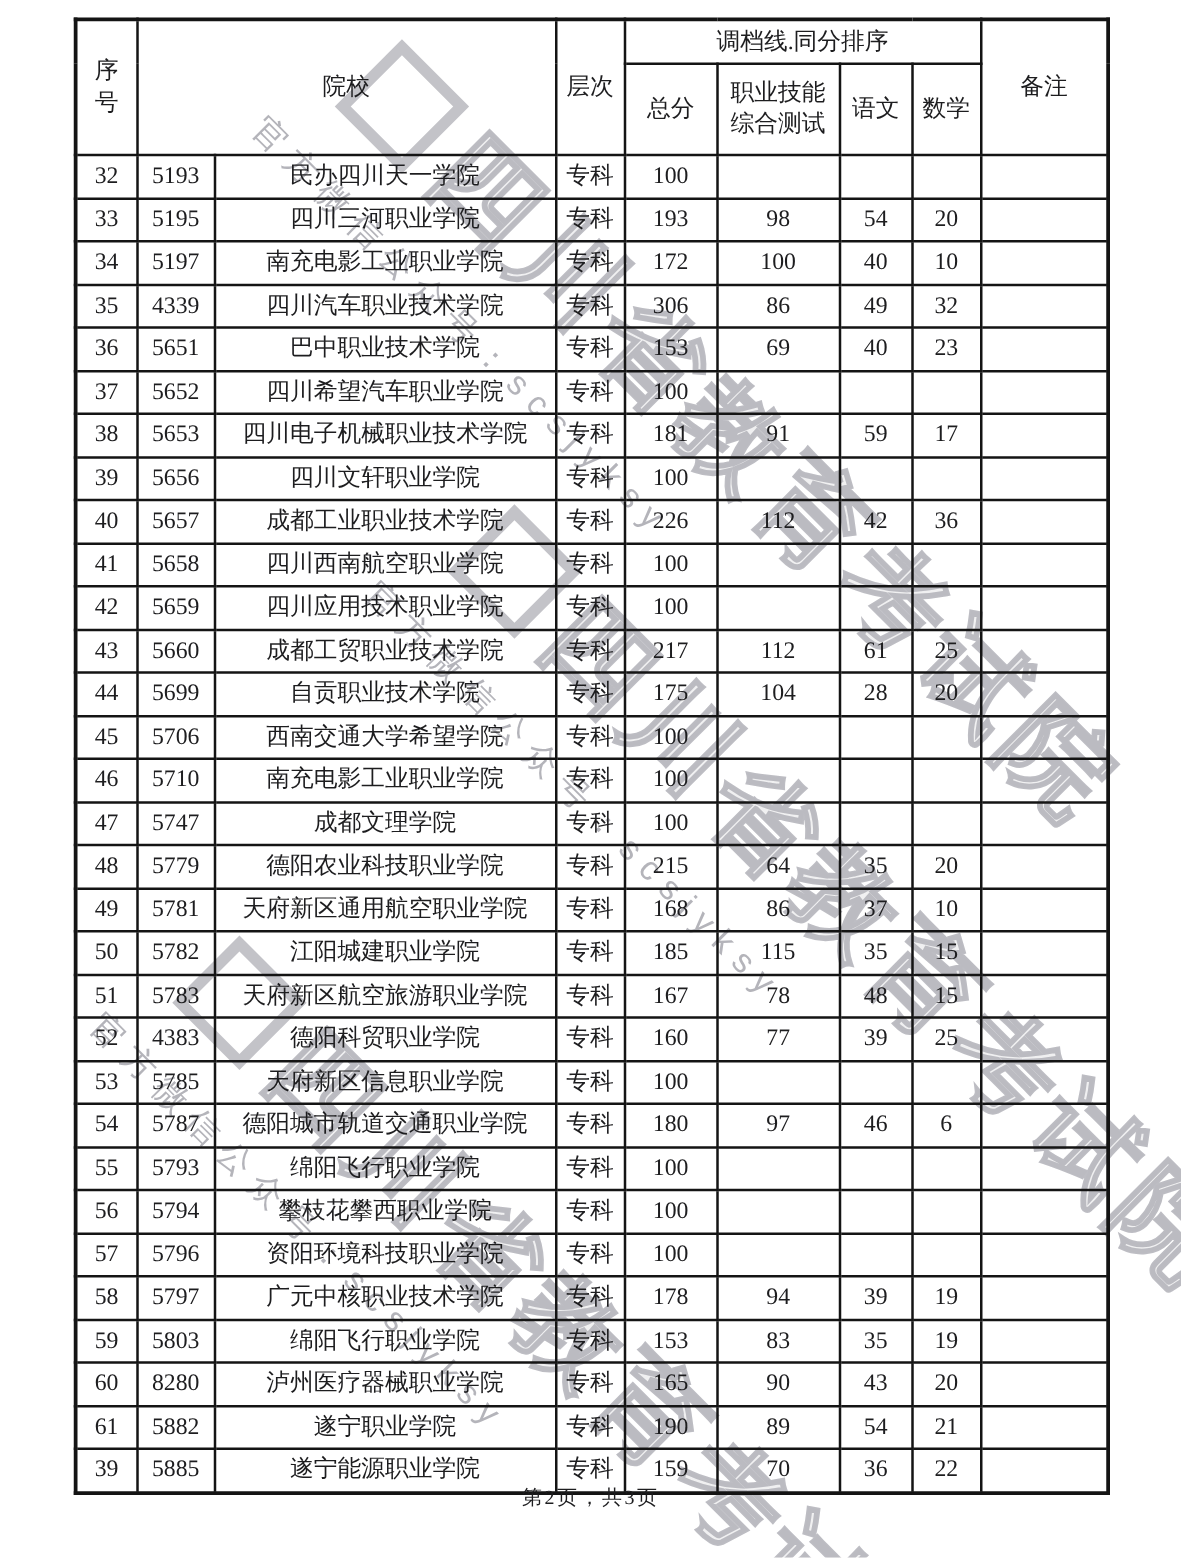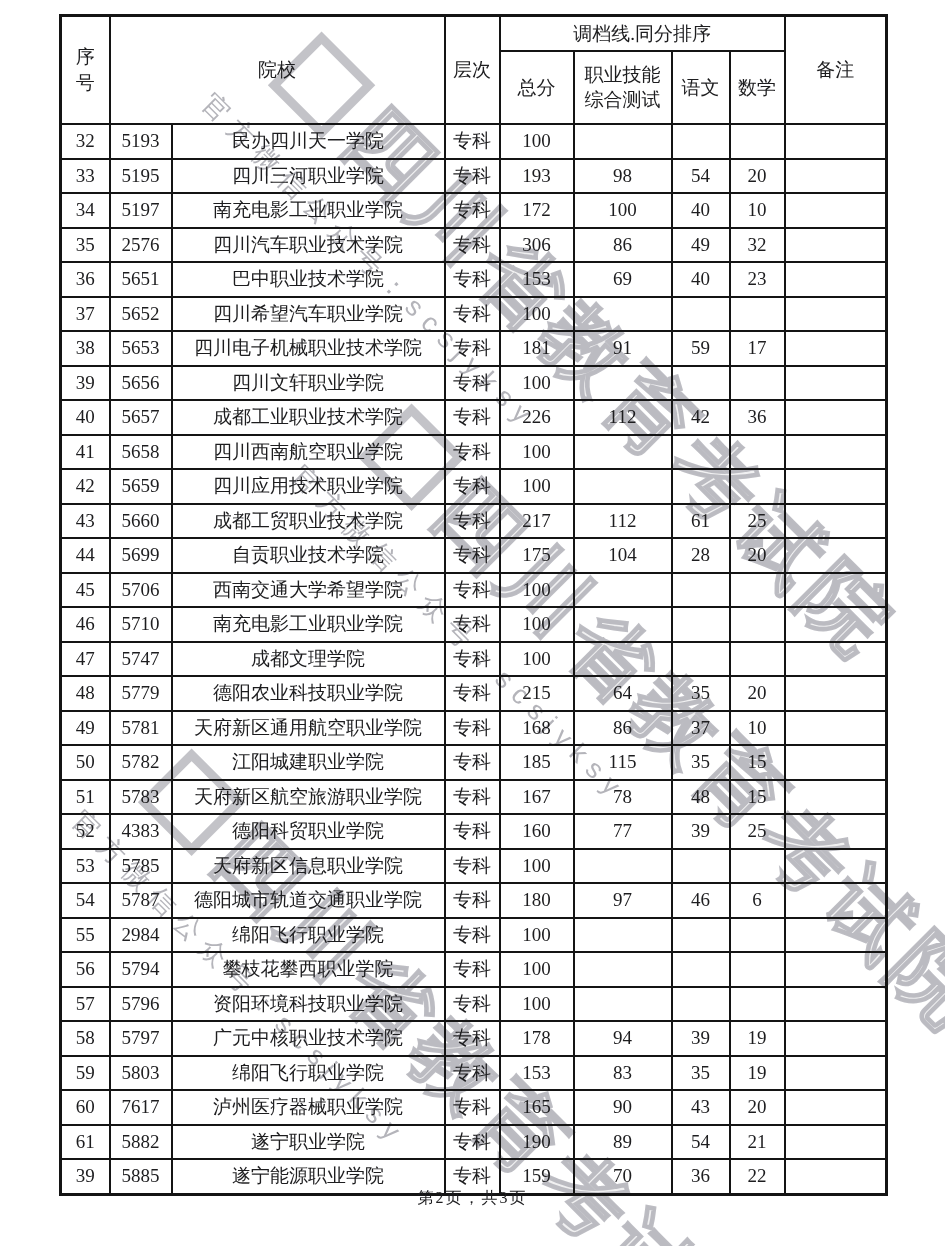--- a/index.html
+++ b/index.html
@@ -155,21 +155,21 @@
           <td>南充电影工业职业学院</td>
           <td>专科</td>
           <td>172</td>
           <td>100</td>
           <td>40</td>
           <td>10</td>
           <td></td>
         </tr>
         <tr>
           <td>35</td>
-          <td>2576</td>
+          <td>4339</td>
           <td>四川汽车职业技术学院</td>
           <td>专科</td>
           <td>306</td>
           <td>86</td>
           <td>49</td>
           <td>32</td>
           <td></td>
         </tr>
         <tr>
           <td>36</td>
@@ -375,21 +375,21 @@
           <td>德阳城市轨道交通职业学院</td>
           <td>专科</td>
           <td>180</td>
           <td>97</td>
           <td>46</td>
           <td>6</td>
           <td></td>
         </tr>
         <tr>
           <td>55</td>
-          <td>2984</td>
+          <td>5793</td>
           <td>绵阳飞行职业学院</td>
           <td>专科</td>
           <td>100</td>
           <td></td>
           <td></td>
           <td></td>
           <td></td>
         </tr>
         <tr>
           <td>56</td>
@@ -430,21 +430,21 @@
           <td>绵阳飞行职业学院</td>
           <td>专科</td>
           <td>153</td>
           <td>83</td>
           <td>35</td>
           <td>19</td>
           <td></td>
         </tr>
         <tr>
           <td>60</td>
-          <td>7617</td>
+          <td>8280</td>
           <td>泸州医疗器械职业学院</td>
           <td>专科</td>
           <td>165</td>
           <td>90</td>
           <td>43</td>
           <td>20</td>
           <td></td>
         </tr>
         <tr>
           <td>61</td>

